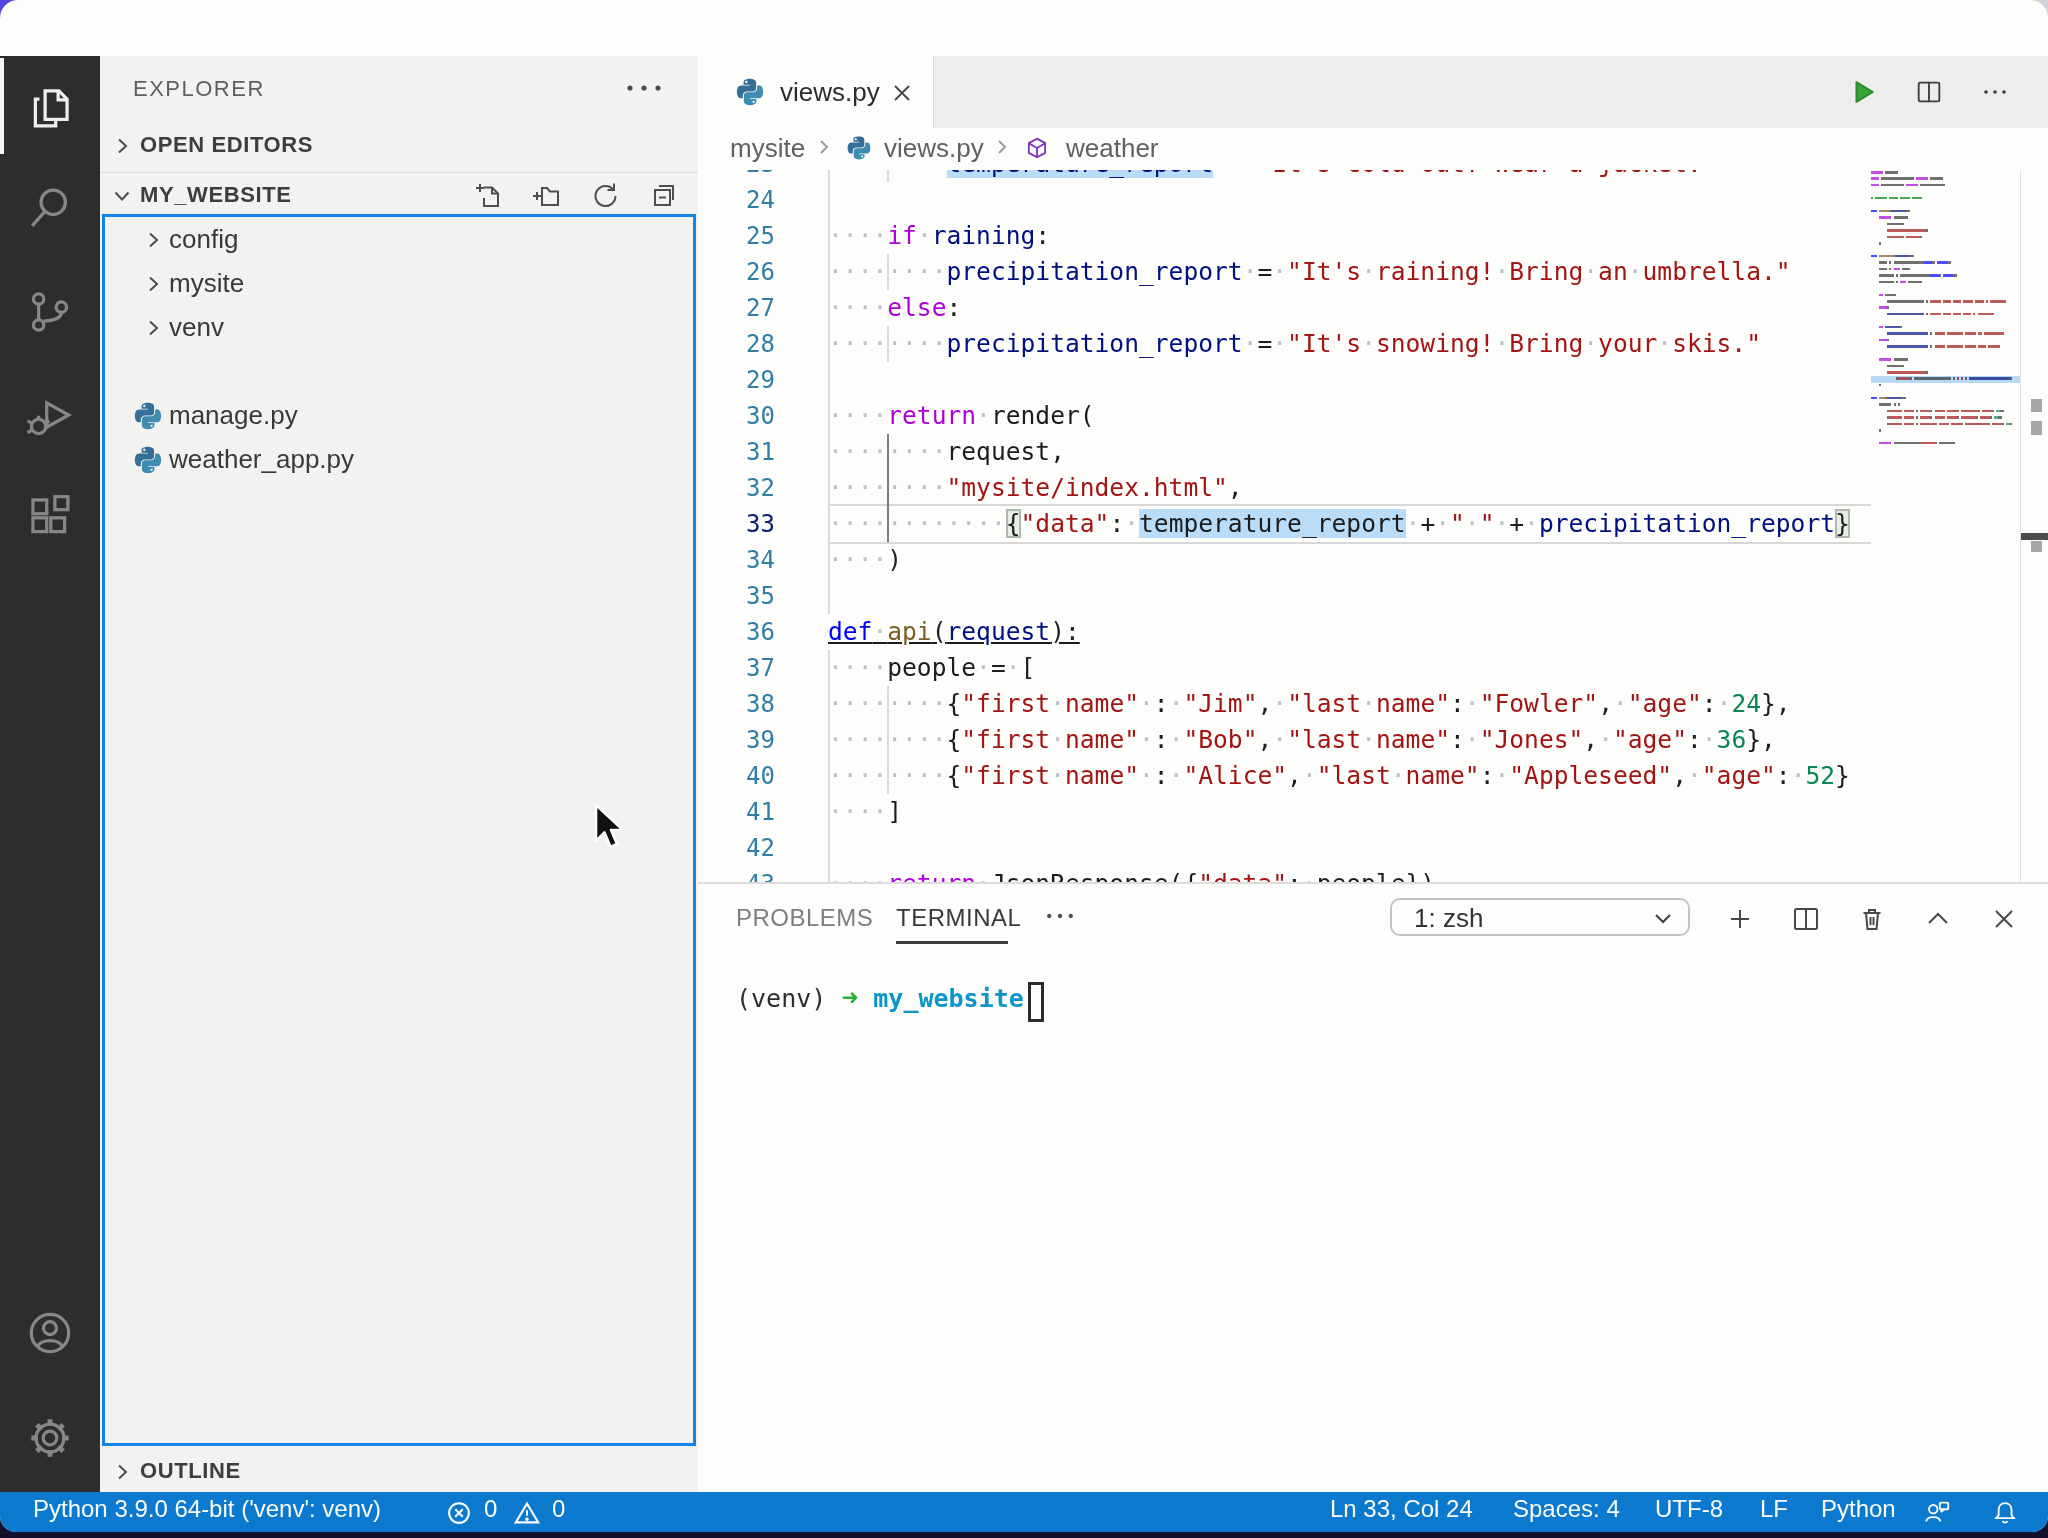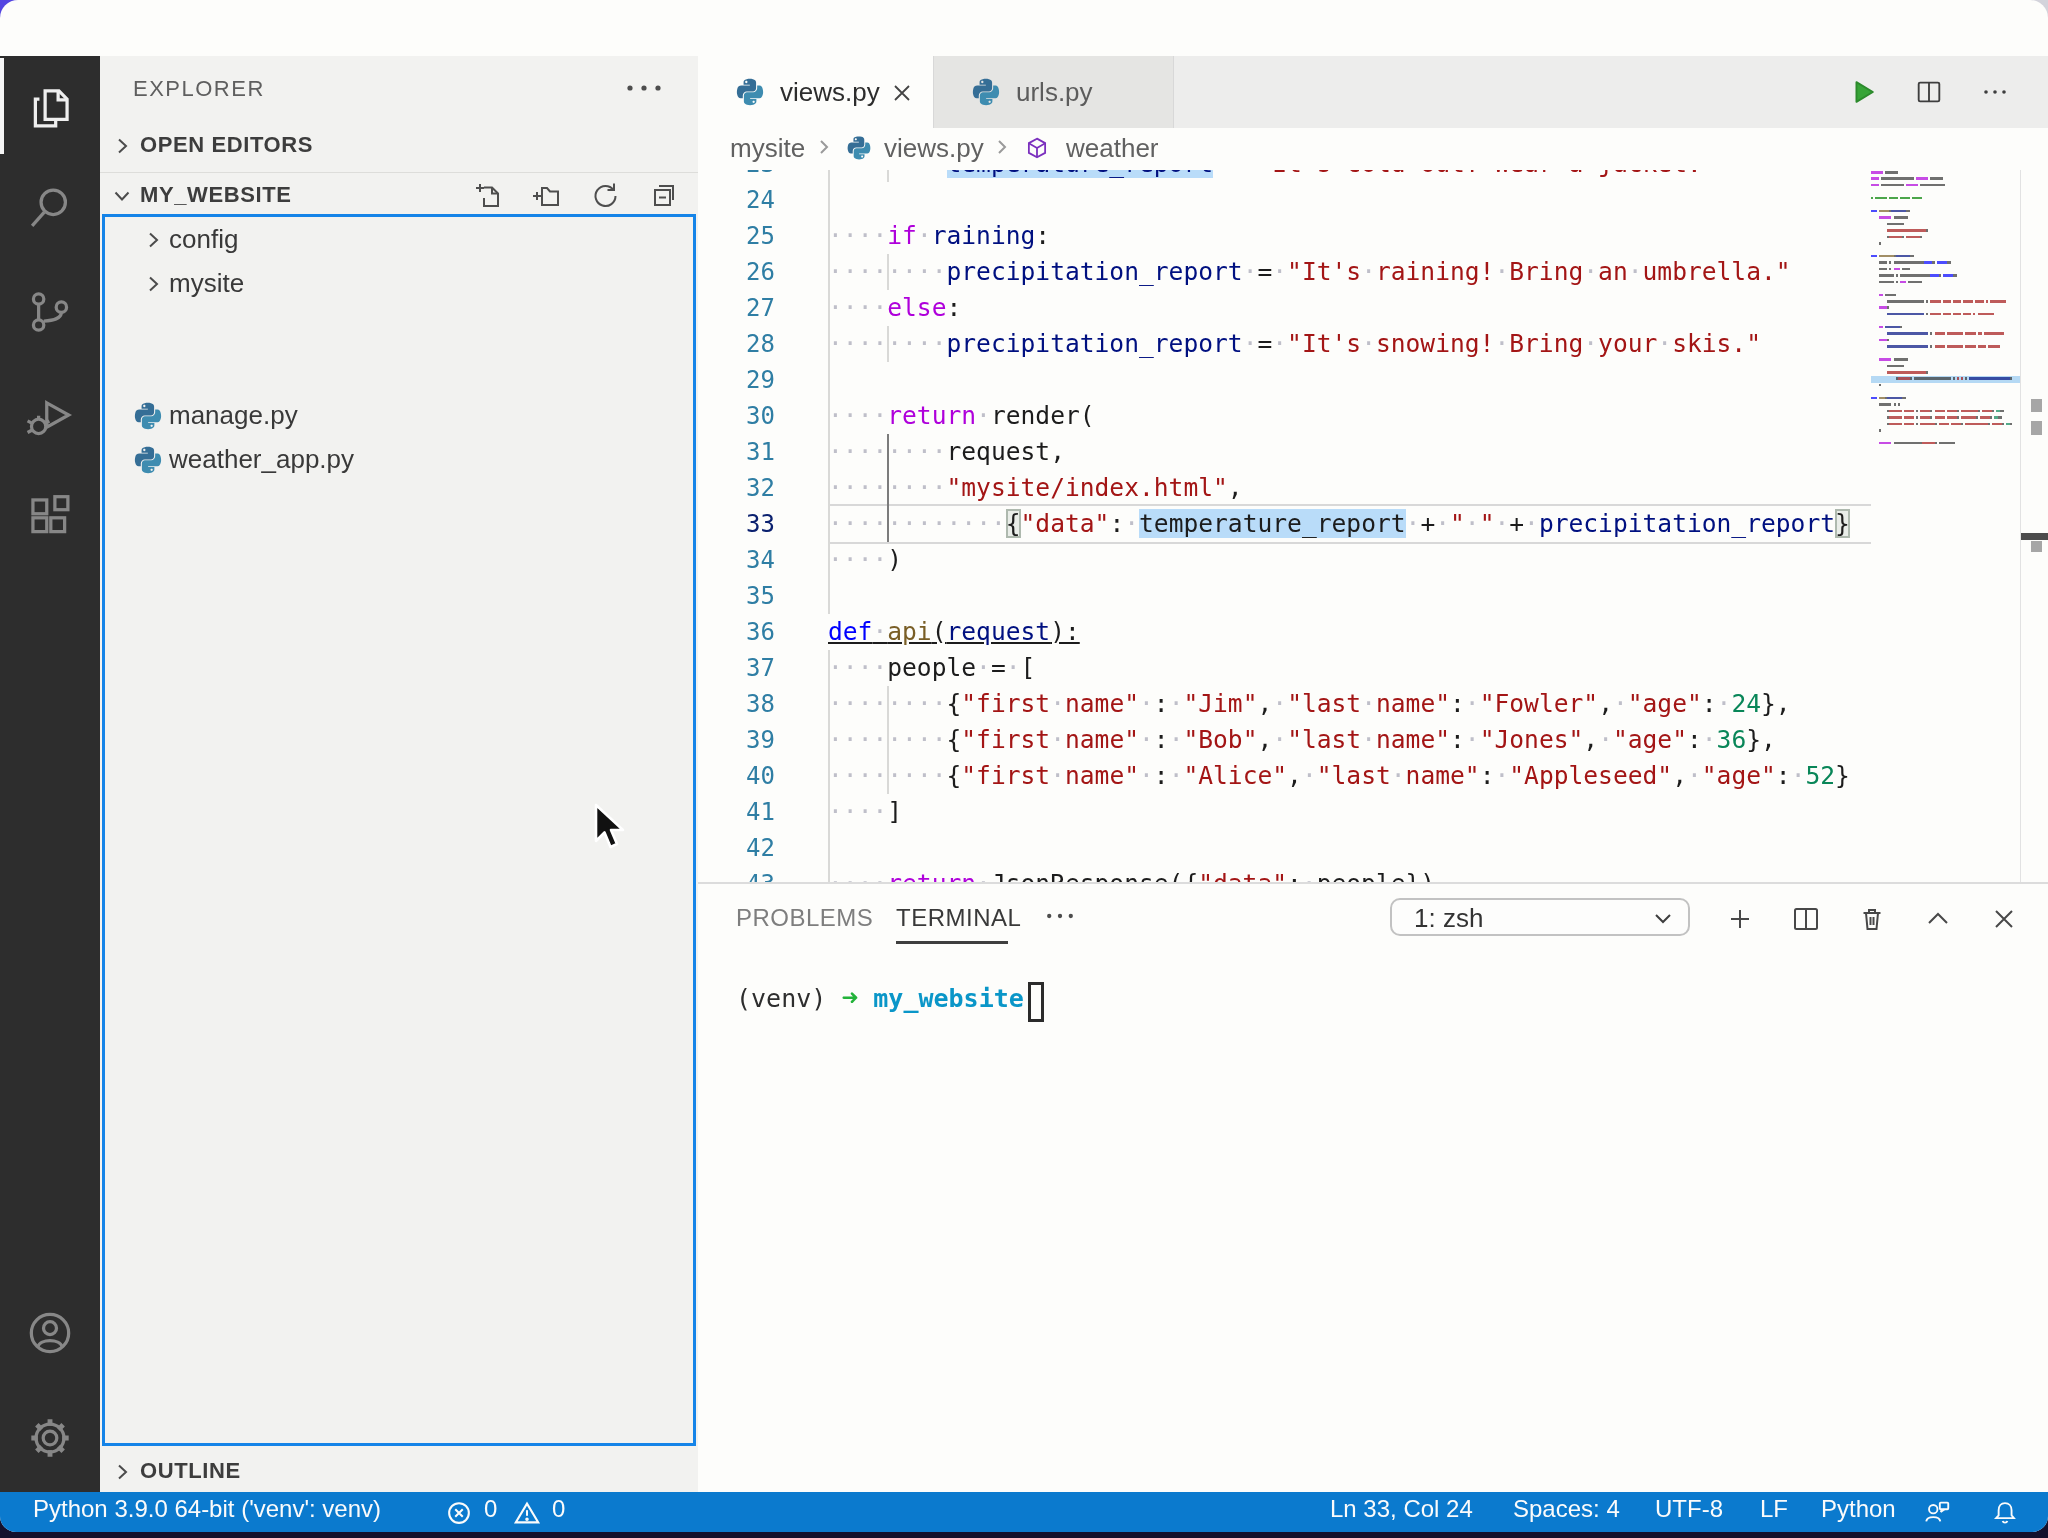--- a/index.html
+++ b/index.html
@@ -237,20 +237,26 @@
               <path d="M9 5.5 16 12l-7 6.5"></path>
             </svg>
             <span class="t-label">config</span>
           </div>
           <div class="titem" style="top: 45px;">
             <svg class="t-chev" viewBox="0 0 24 24" fill="none" stroke="currentColor" stroke-width="2">
               <path d="M9 5.5 16 12l-7 6.5"></path>
             </svg>
             <span class="t-label">mysite</span>
           </div>
+          <div class="titem" style="top: 89px;">
+            <svg class="t-chev" viewBox="0 0 24 24" fill="none" stroke="currentColor" stroke-width="2">
+              <path d="M9 5.5 16 12l-7 6.5"></path>
+            </svg>
+            <span class="t-label">venv</span>
+          </div>
           <div class="titem" style="top: 177px;">
             <svg class="t-icon" viewBox="0 0 448 512">
               <use href="#pylogo"></use>
             </svg>
             <span class="t-label">manage.py</span>
           </div>
           <div class="titem" style="top: 221px;">
             <svg class="t-icon" viewBox="0 0 448 512">
               <use href="#pylogo"></use>
             </svg>
@@ -268,26 +274,20 @@
 
     <div class="tabsbar">
       <div class="tab active" style="left:0;width:236px">
         <svg class="pyic" viewBox="0 0 448 512">
             <use href="#pylogo"></use>
           </svg>
         <span class="tlabel">views.py</span>
         <svg class="tabclose" viewBox="0 0 24 24" fill="none" stroke="currentColor" stroke-width="1.8">
             <path d="M5 5l14 14M19 5 5 19"></path>
           </svg>
-      </div>
-      <div class="tab inactive" style="left:236px;width:240px">
-        <svg class="pyic" viewBox="0 0 448 512">
-            <use href="#pylogo"></use>
-          </svg>
-        <span class="tlabel">urls.py</span>
       </div>
       <div class="ed-actions">
         <svg viewBox="0 0 32 32">
           <path d="M9 5.5 26.5 16 9 26.5z" fill="#37a437" stroke="#2c8a2c" stroke-width="2" stroke-linejoin="round"></path>
         </svg>
         <svg viewBox="0 0 32 32" fill="none" stroke="currentColor" stroke-width="2">
           <rect x="5" y="6" width="22" height="20" rx="1.5"></rect>
             <path d="M16 6v20"></path>
         </svg>
         <svg viewBox="0 0 40 28" width="34">

